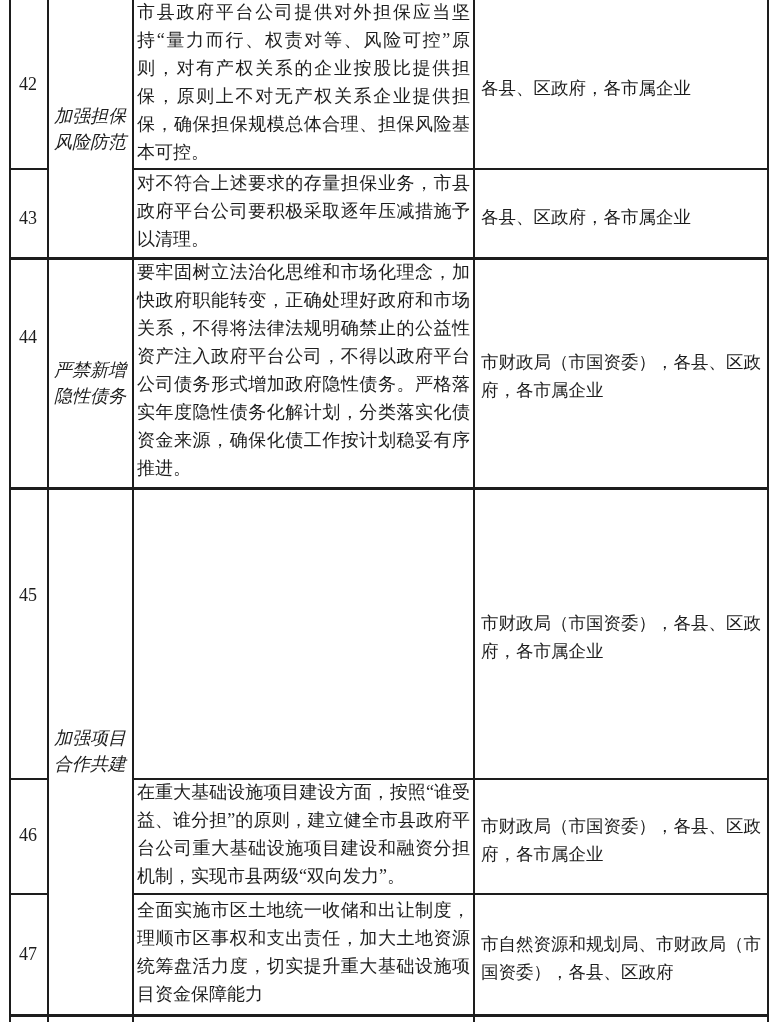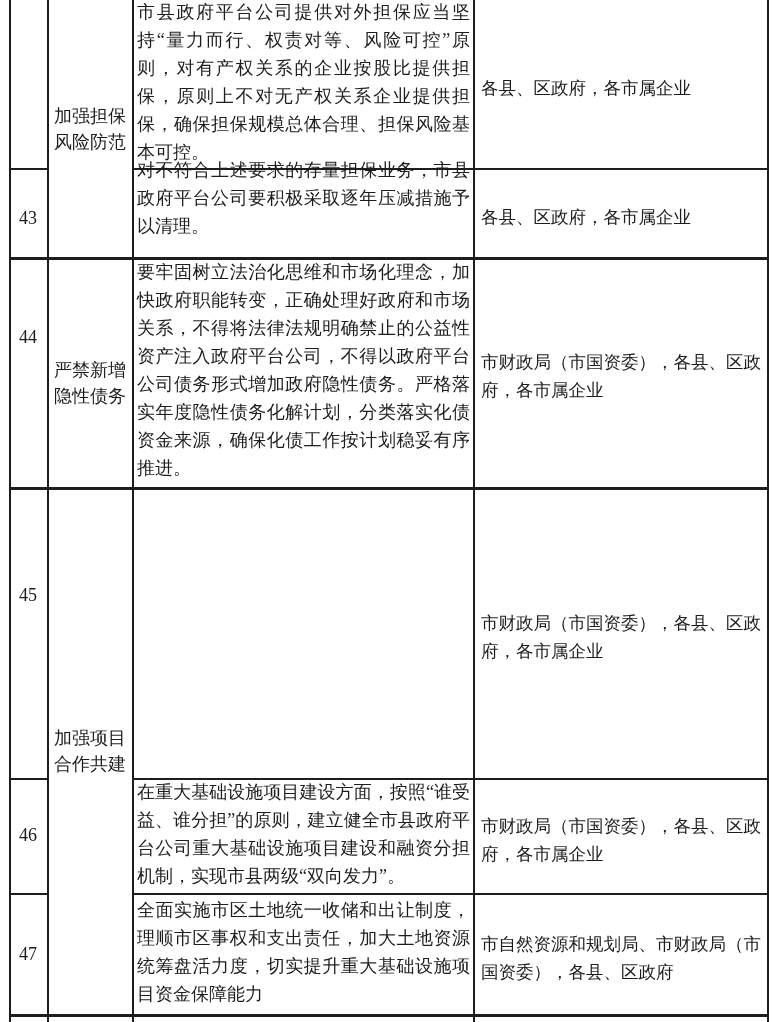--- a/index.html
+++ b/index.html
@@ -16,21 +16,21 @@
   .hline{height:1.5px;}
   .hline.thick{height:2.5px;}
   .cell{
     position:absolute;
     display:flex;align-items:center;
     box-sizing:border-box;
     font-size:18px;line-height:28px;
   }
   .cell .txt{width:100%;}
   .num{left:9px;width:38px;justify-content:center;text-align:center;}
-  .cat{left:48px;width:84px;justify-content:center;text-align:center;line-height:26px;}
+  .cat{left:48px;width:84px;justify-content:center;text-align:center;line-height:26px;font-style:italic;}
   .cat .txt{word-break:break-all;}
   .measure{left:133px;width:340px;padding:0 3px 4px 4px;}
   .measure .txt{text-align:justify;word-break:break-all;}
   .resp{left:474px;width:293px;padding:8px 2px 0 7px;font-size:17.5px;}
   .resp .txt{text-align:left;word-break:break-all;}
 </style>
 </head>
 <body>
 
 <div class="page">
@@ -44,20 +44,23 @@
   <div class="hline" style="top:168px;left:9px;width:39px"></div>
   <div class="hline" style="top:168px;left:132px;width:636px"></div>
   <div class="hline thick" style="top:257px;left:9px;width:759px"></div>
   <div class="hline thick" style="top:487px;left:9px;width:759px"></div>
   <div class="hline" style="top:778px;left:9px;width:39px"></div>
   <div class="hline" style="top:778px;left:132px;width:636px"></div>
   <div class="hline" style="top:893px;left:9px;width:39px"></div>
   <div class="hline" style="top:893px;left:132px;width:636px"></div>
   <div class="hline thick" style="top:1014px;left:9px;width:759px"></div>
 
+  <div class="cell num" style="top:0;height:168px">
+      <div class="txt">42</div>
+    </div>
   <div class="cell num" style="top:168px;height:100px">
       <div class="txt">43</div>
     </div>
   <div class="cell num" style="top:250px;height:174px">
       <div class="txt">44</div>
     </div>
   <div class="cell num" style="top:487px;height:216px">
       <div class="txt">45</div>
     </div>
   <div class="cell num" style="top:794px;height:82px">
@@ -73,21 +76,21 @@
   <div class="cell cat" style="top:257px;height:252px">
       <div class="txt">严禁新增隐性债务</div>
     </div>
   <div class="cell cat" style="top:487px;height:527px">
       <div class="txt">加强项目合作共建</div>
     </div>
 
   <div class="cell measure" style="top:0;height:168px">
       <div class="txt">市县政府平台公司提供对外担保应当坚持“量力而行、权责对等、风险可控”原则，对有产权关系的企业按股比提供担保，原则上不对无产权关系企业提供担保，确保担保规模总体合理、担保风险基本可控。</div>
     </div>
-  <div class="cell measure" style="top:155px;height:89px">
+  <div class="cell measure" style="top:168px;height:89px">
       <div class="txt">对不符合上述要求的存量担保业务，市县政府平台公司要积极采取逐年压减措施予以清理。</div>
     </div>
   <div class="cell measure" style="top:257px;height:230px">
       <div class="txt">要牢固树立法治化思维和市场化理念，加快政府职能转变，正确处理好政府和市场关系，不得将法律法规明确禁止的公益性资产注入政府平台公司，不得以政府平台公司债务形式增加政府隐性债务。严格落实年度隐性债务化解计划，分类落实化债资金来源，确保化债工作按计划稳妥有序推进。</div>
     </div>
   <div class="cell measure" style="top:778px;height:115px">
       <div class="txt">在重大基础设施项目建设方面，按照“谁受益、谁分担”的原则，建立健全市县政府平台公司重大基础设施项目建设和融资分担机制，实现市县两级“双向发力”。</div>
     </div>
   <div class="cell measure" style="top:893px;height:121px">
       <div class="txt">全面实施市区土地统一收储和出让制度，理顺市区事权和支出责任，加大土地资源统筹盘活力度，切实提升重大基础设施项目资金保障能力</div>

